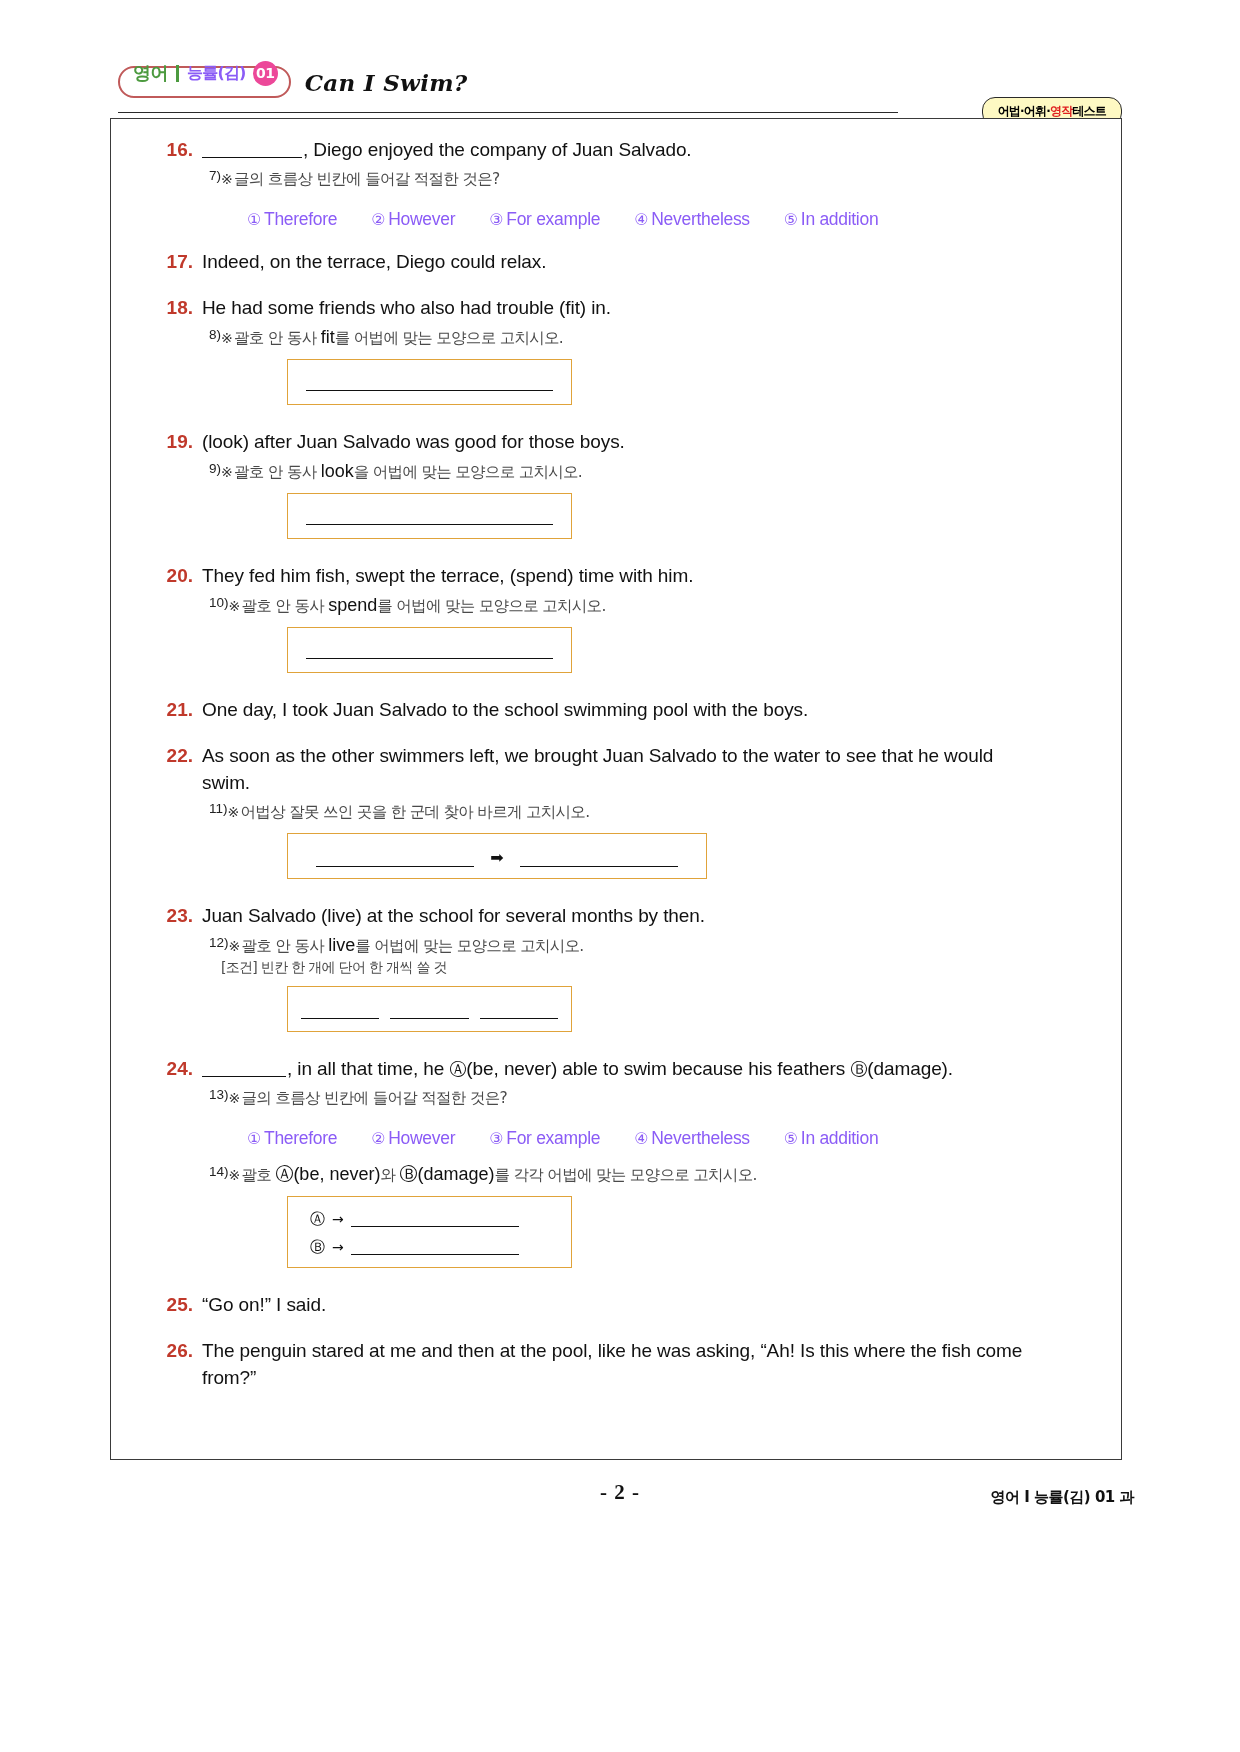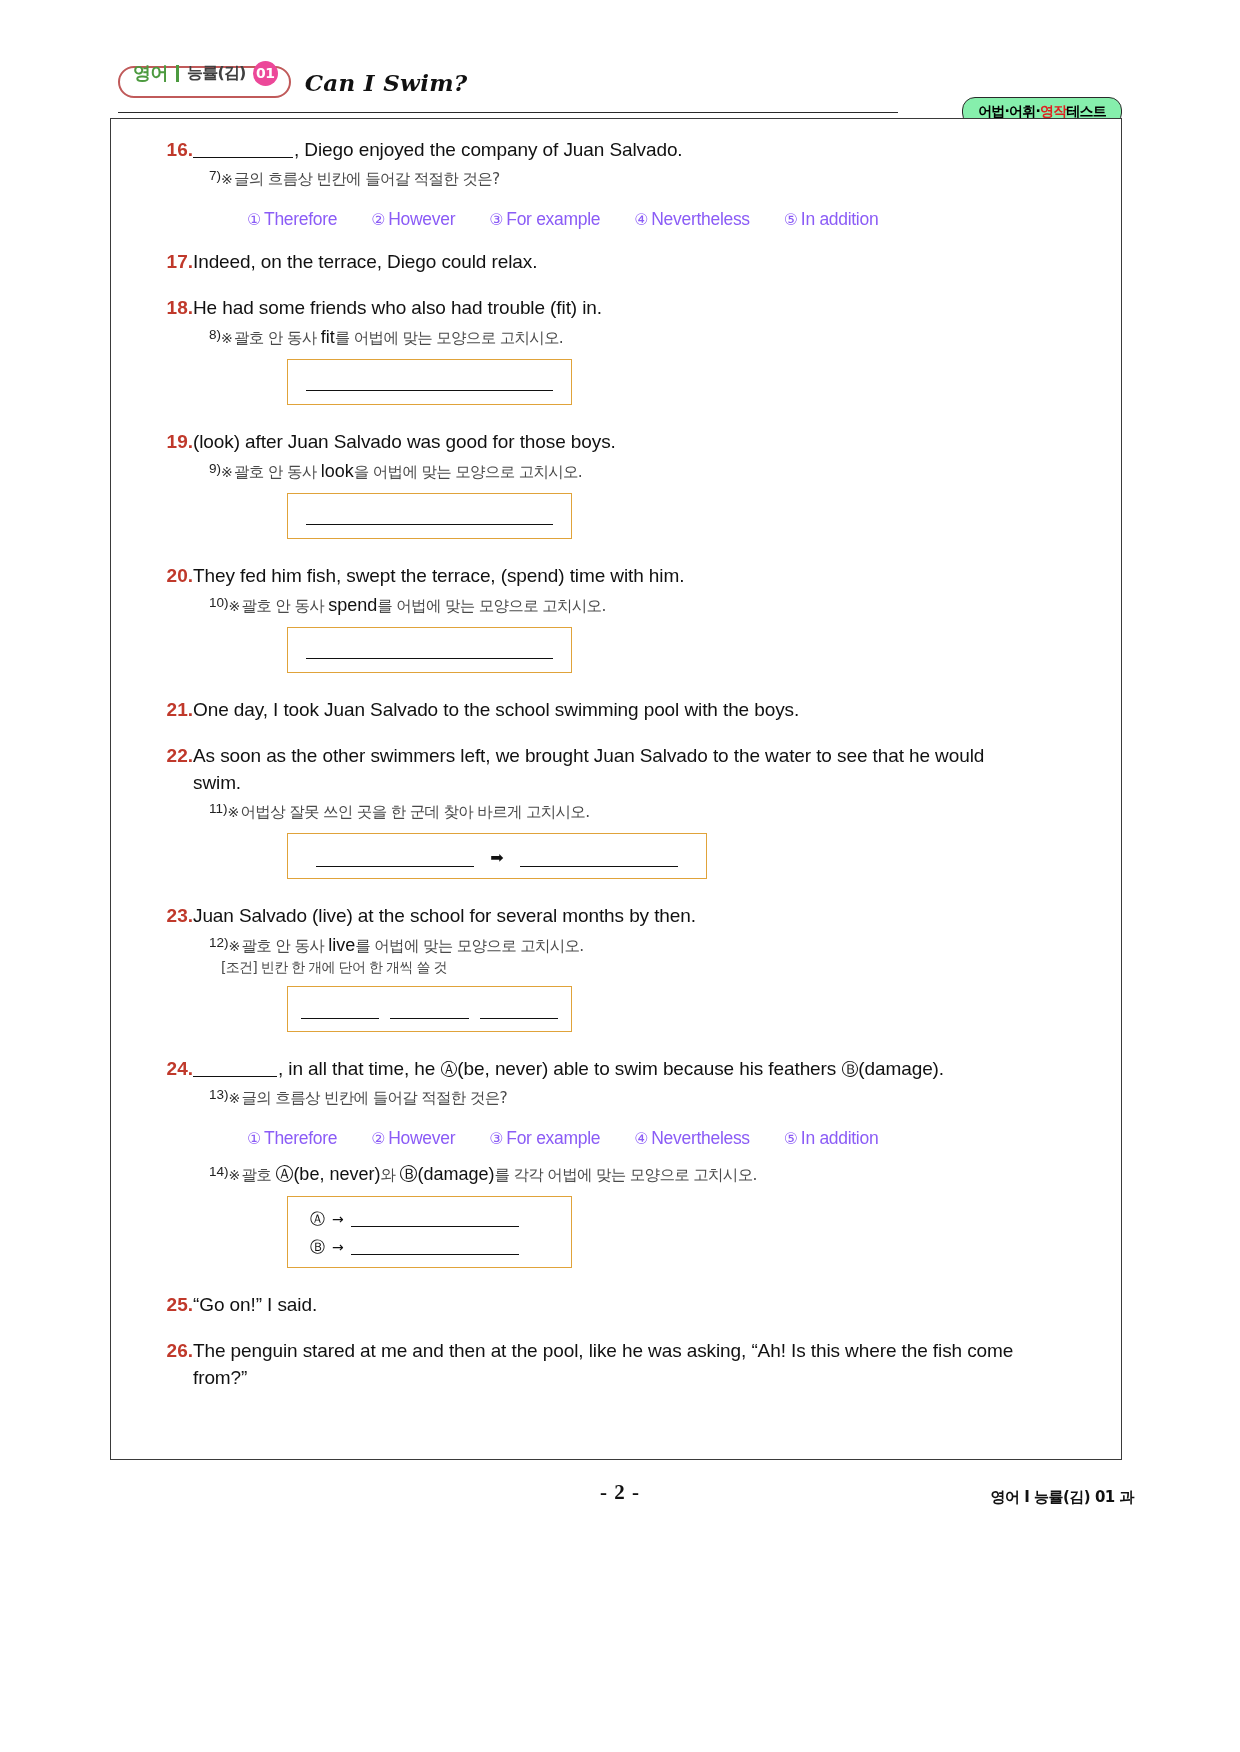--- a/index.html
+++ b/index.html
@@ -41,21 +41,21 @@
   }
   .badge-bar {
     display: inline-block;
     width: 3px; height: 17px;
     background: #4c9a3f;
     margin: 0 1px;
   }
   .badge-book {
     font-family: "DejaVu Sans", sans-serif;
     font-size: 16px; font-weight: bold;
-    color: #404040;
+    color: #8b5cf6;
     letter-spacing: -0.8px;
   }
   .badge-num {
     display: inline-flex; align-items: center; justify-content: center;
     width: 25px; height: 25px;
     background: #ec4899; color: #fff;
     border-radius: 50%;
     font-size: 14px; font-weight: bold;
     font-family: "DejaVu Sans", sans-serif;
     letter-spacing: -0.5px;
@@ -75,23 +75,23 @@
     border-top: 1.6px solid #2a2a2a;
   }
   .test-type-badge {
     position: absolute;
     right: 118px; top: 97px;
     border: 1.6px solid #2a2a2a;
     border-radius: 13px;
     height: 29px;
     padding: 0 15px;
     display: flex; align-items: center;
-    background: #86efac;
-    font-family: "DejaVu Sans", sans-serif;
-    font-size: 14px; font-weight: bold;
+    background: #fef9c3;
+    font-family: "DejaVu Sans", sans-serif;
+    font-size: 12px; font-weight: bold;
     letter-spacing: -0.8px;
     white-space: nowrap;
     margin-left: 20px;
   }
   .test-type-badge .hl { color: #e02020; }
 
   
   .page-frame {
     position: absolute;
     left: 110px; top: 118px;
@@ -103,20 +103,21 @@
     position: absolute;
     left: 0; top: 0; right: 0; bottom: 0;
     padding: 18px 26px 0 26px;
   }
 
   
   .qitem { position: relative; margin-bottom: 2px; }
   .qline {
     display: flex;
     align-items: flex-start;
+    gap: 9px;
     padding-left: 26px;
   }
   .qnum {
     color: #c0392b;
     font-weight: bold;
     font-size: 19px;
     font-family: "Liberation Sans", sans-serif;
     min-width: 30px;
     text-align: right;
     line-height: 1.42;

